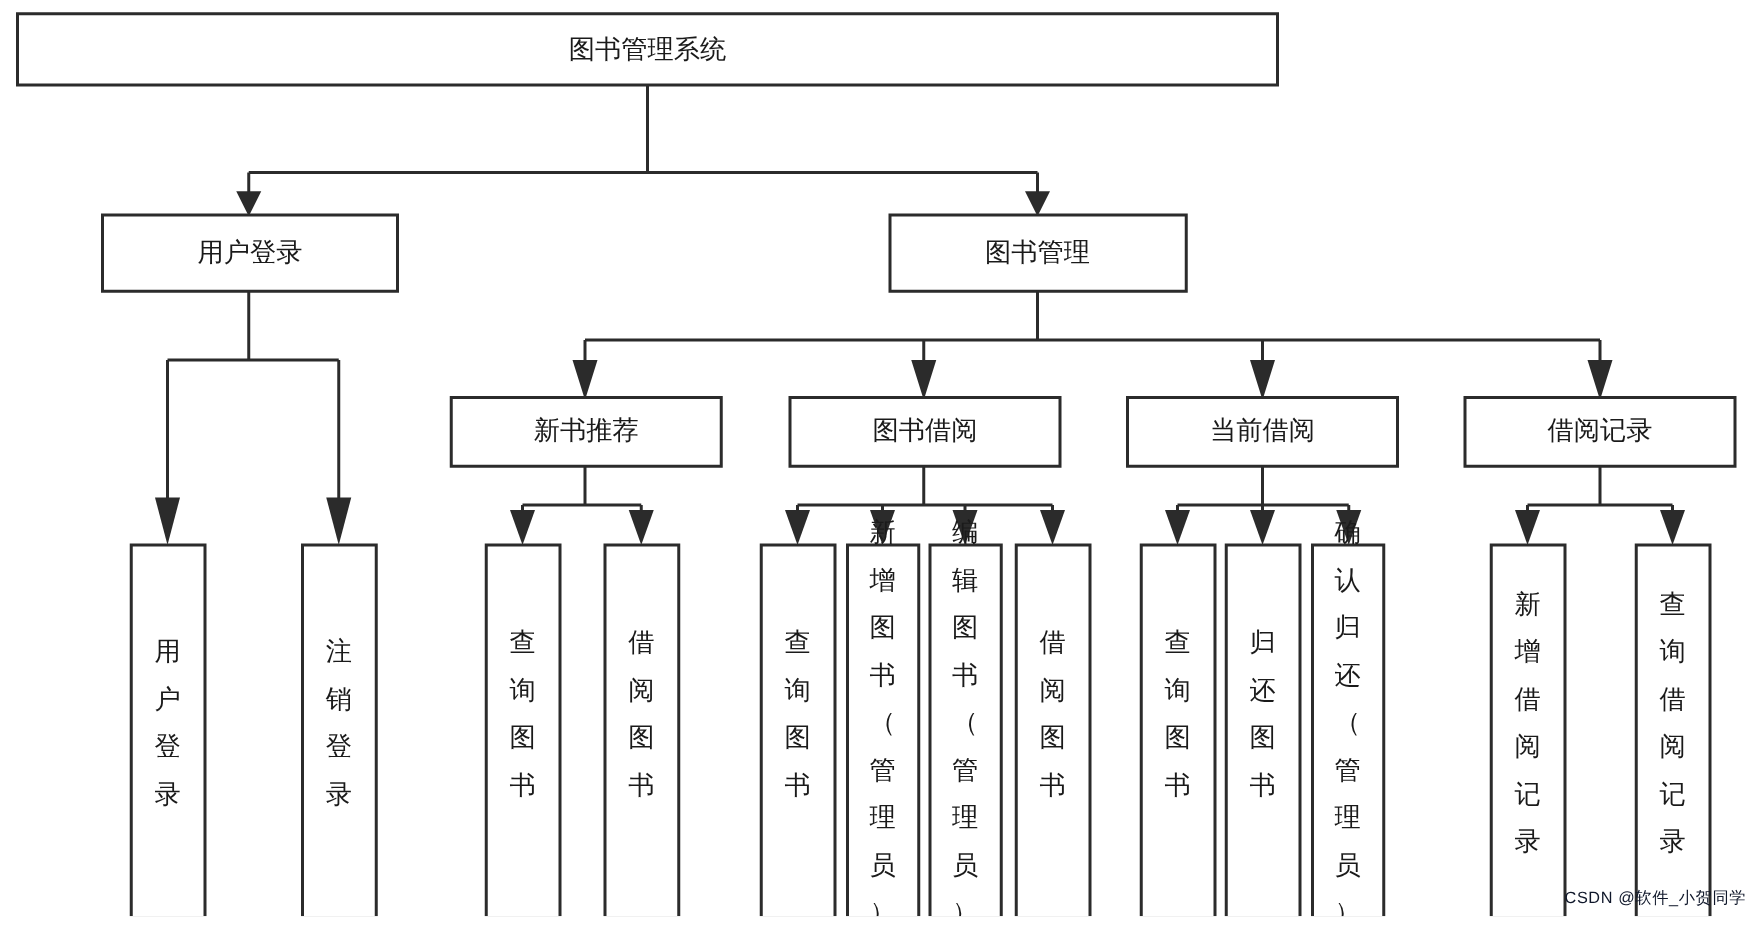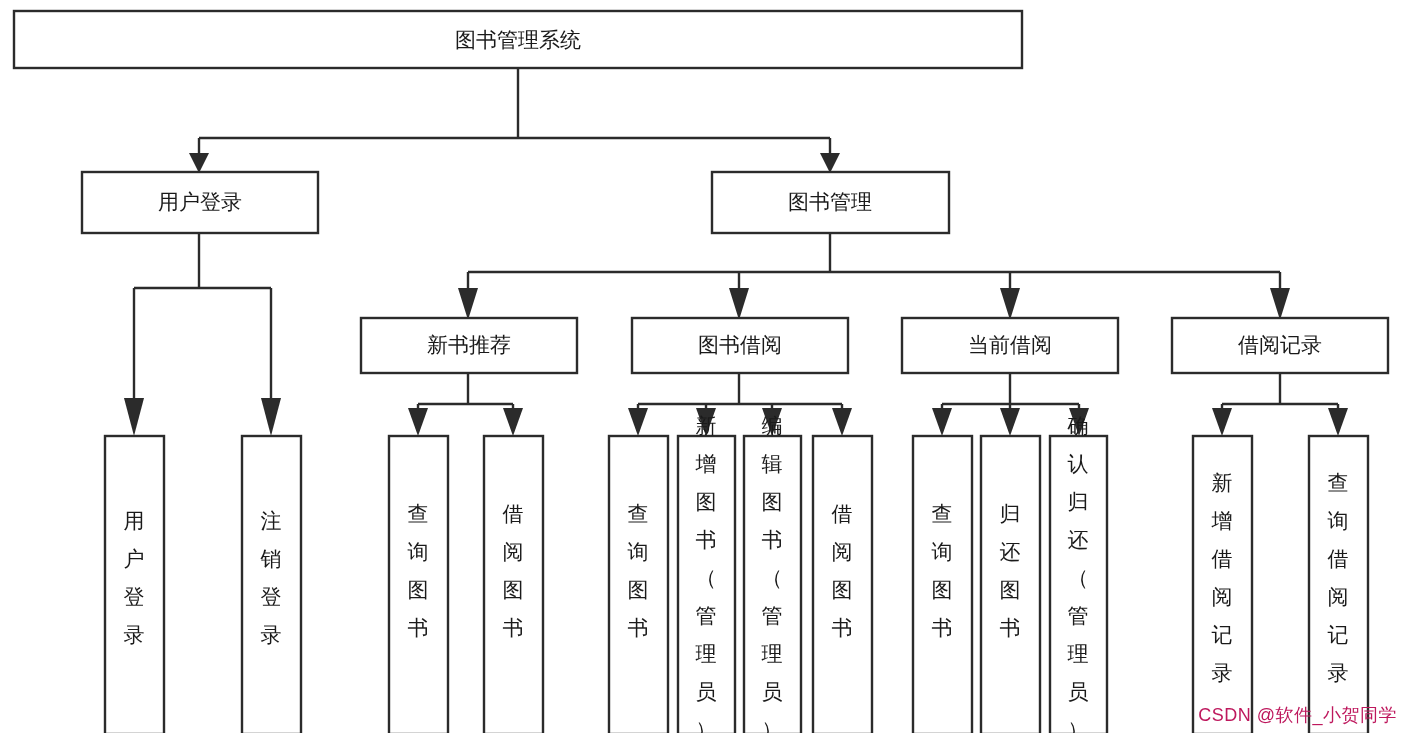--- a/index.html
+++ b/index.html
@@ -52,22 +52,22 @@
     fill: #1a1a1a;
     font-family: "Liberation Sans", "DejaVu Sans", sans-serif;
     font-size: 21px;
     text-anchor: middle;
   }
   .watermark {
     position: absolute;
     right: 8px;
     bottom: 6px;
     font-family: "Liberation Sans", "DejaVu Sans", sans-serif;
-    font-size: 18px;
-    color: #be185d;
+    font-size: 13px;
+    color: #0f172a;
     letter-spacing: 0.5px;
     white-space: nowrap;
     pointer-events: none;
     user-select: none;
   }
 </style>
 </head>
 <body>
 
 <div id="diagram-root">

